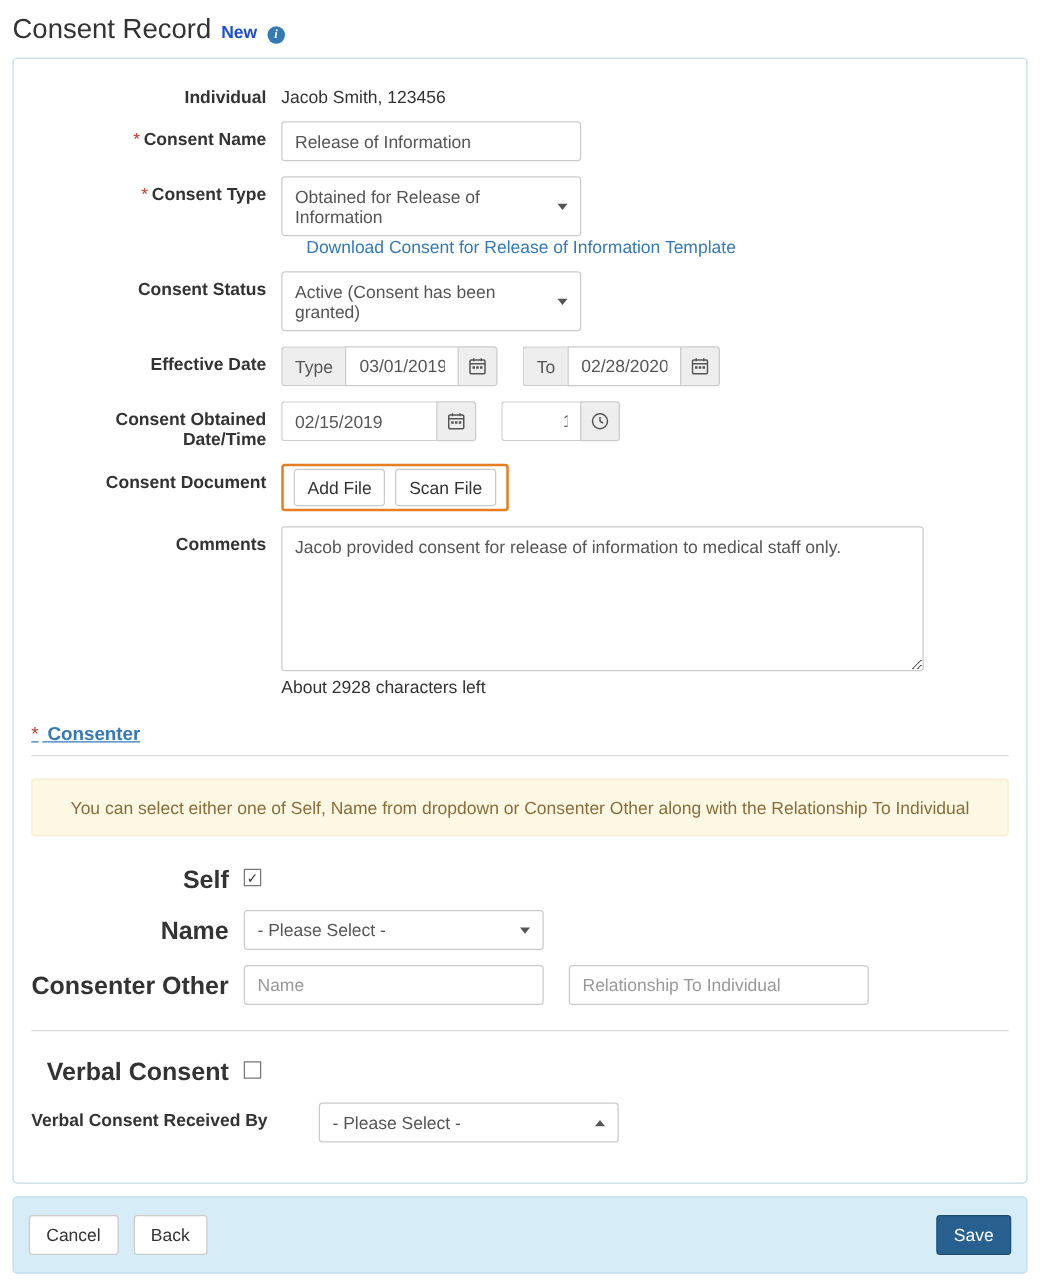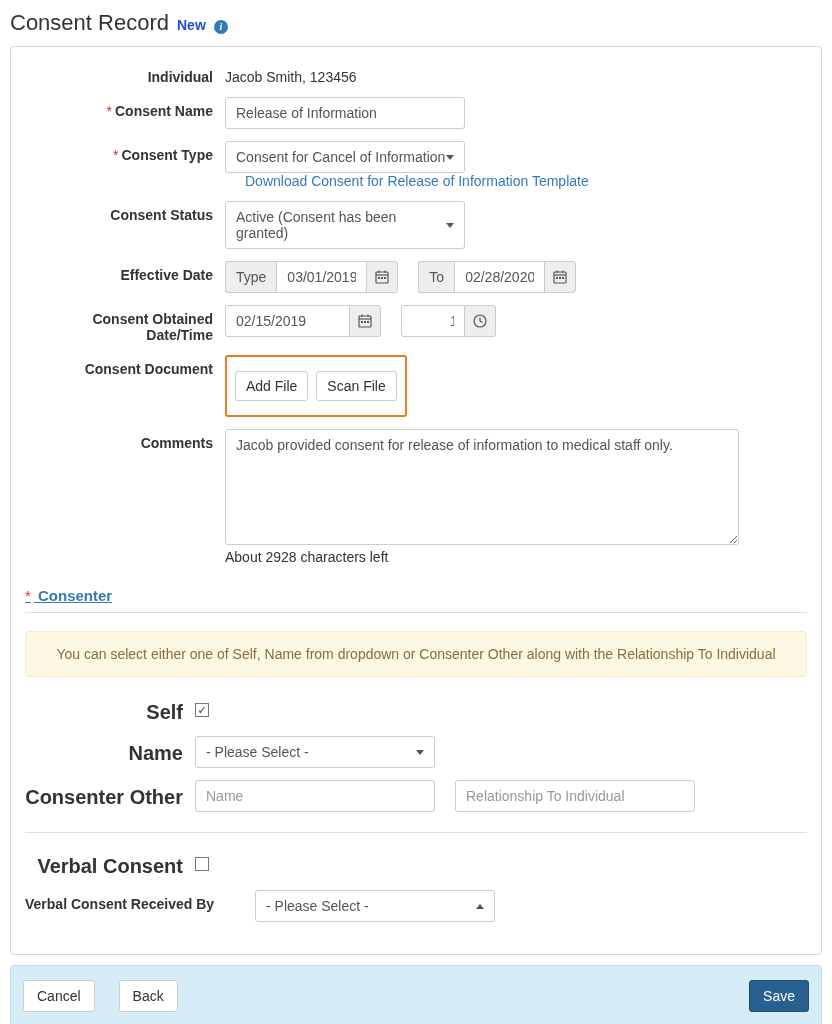--- a/index.html
+++ b/index.html
@@ -156,21 +156,21 @@
     display: flex;
     align-items: center;
     justify-content: center;
     cursor: pointer;
     color: #555;
   }
   .gap-20 { width: 20px; display: inline-block; }
   .highlight-group {
     border: 2px solid #e67e22;
     border-radius: 3px;
-    padding: 14px 8px;
+    padding: 2px 8px;
     display: inline-flex;
     gap: 8px;
   }
   .btn-small {
     background: #fff;
     border: 1px solid #ccc;
     border-radius: 3px;
     padding: 6px 10px;
     font-size: 14px;
     color: #333;
@@ -223,21 +223,21 @@
   .divider { border-top: 1px solid #ddd; margin: 20px 0 16px 0; }
   .footer-bar {
     background: #d6ecf7;
     border: 1px solid #c0dbeb;
     border-radius: 4px;
     padding: 14px 12px;
     display: flex;
     align-items: center;
     justify-content: space-between;
   }
-  .footer-left { display: flex; gap: 24px; }
+  .footer-left { display: flex; gap: 12px; }
   .btn {
     background: #fff;
     border: 1px solid #ccc;
     border-radius: 3px;
     padding: 7px 13px;
     font-size: 14px;
     color: #333;
     cursor: pointer;
   }
   .btn-primary {
@@ -270,21 +270,21 @@
       <div class="form-label"><span class="required">*</span><span>Consent Name</span></div>
       <div class="form-control-area">
         <input class="input" value="Release of Information" style="">
       </div>
     </div>
 
     <div class="form-row">
       <div class="form-label"><span class="required">*</span><span>Consent Type</span></div>
       <div class="form-control-area">
         <div class="select">
-          <span>Consent for Cancel of Information</span>
+          <span>Obtained for Release of Information</span>
           <span class="caret-down"></span>
         </div>
         <span class="link">Download Consent for Release of Information Template</span>
       </div>
     </div>
 
     <div class="form-row">
       <div class="form-label">Consent Status</div>
       <div class="form-control-area">
         <div class="select">

